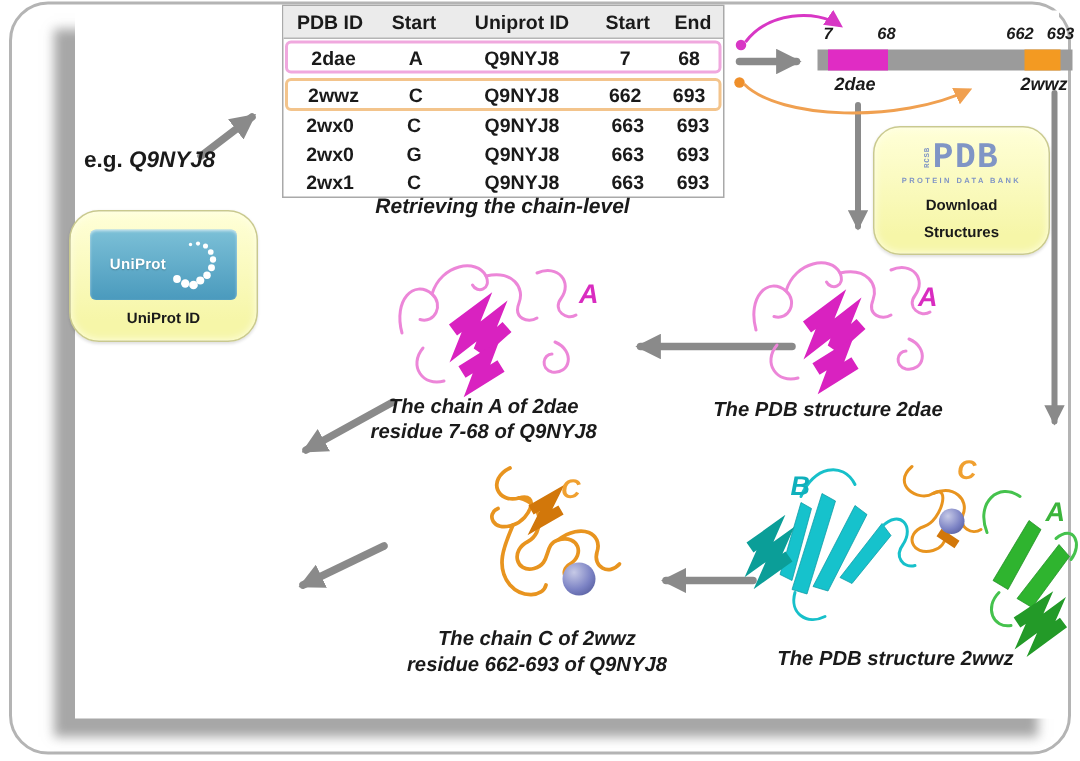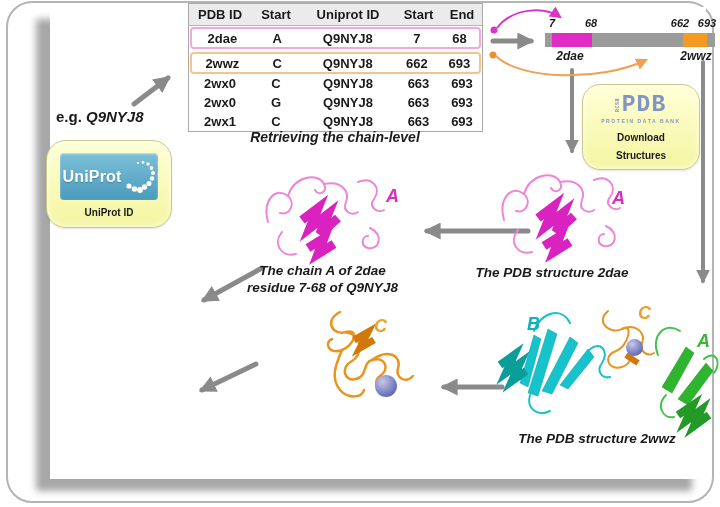--- a/index.html
+++ b/index.html
@@ -29,21 +29,21 @@
   
   .ybox{background:linear-gradient(180deg,#ffffd8 0%,#f6f6a8 85%);border:1px solid #c9c98f;
         border-radius:20px;box-shadow:inset 0 0 6px #ffffe8, 0 1px 2px rgba(0,0,0,.12);
         display:flex;flex-direction:column;align-items:center;}
   .ybox-label{font-weight:bold;font-size:10px;line-height:18px;text-align:center;}
 
   
   .uniprot-logo{margin-top:12px;width:98px;height:47px;border-radius:4px;
       background:linear-gradient(180deg,#7cc0d7,#4a9abd);display:flex;align-items:center;
       justify-content:center;box-shadow:inset 0 1px 2px rgba(255,255,255,.6);}
-  .uniprot-word{color:#fff;font-weight:bold;font-size:16px;letter-spacing:.2px;margin-right:2px;
+  .uniprot-word{color:#fff;font-weight:bold;font-size:10px;letter-spacing:.2px;margin-right:2px;
       text-shadow:0 1px 1px rgba(0,0,0,.25);}
 
   
   .pdb-logo{margin-top:9px;display:flex;flex-direction:column;align-items:center;line-height:1;}
   .pdb-top{display:flex;align-items:center;font-family:Liberation Mono, monospace;}
   .pdb-rcsb{font-size:5px;font-weight:bold;color:#8095c5;writing-mode:vertical-rl;
             transform:rotate(180deg);letter-spacing:.5px;margin-right:1px;}
   .pdb-word{font-size:23px;font-weight:bold;color:#8095c5;letter-spacing:1px;transform:scaleY(1.05);}
   .pdb-sub{font-size:5px;font-weight:bold;color:#8095c5;letter-spacing:1.6px;margin-top:2px;}
 
@@ -207,21 +207,21 @@
       <div class="c c2">Q9NYJ8</div>
       <div class="c c3">663</div>
       <div class="c c4">693</div>
     </div>
   </div>
 
   <div class="abs caption big-cap" style="left:210px;top:129px;width:250px;">
     <div>Retrieving the chain-level</div>
   </div>
 
-  <div class="abs eg" style="left:56px;top:108px;">
+  <div class="abs eg" style="left:56px;top:98px;">
     <span>e.g.</span>
     <span class="acc">Q9NYJ8</span>
   </div>
 
   <div class="abs ybox" style="left:46px;top:140px;width:124px;height:86px;">
     <div class="uniprot-logo">
       <span class="uniprot-word">UniProt</span>
       <svg width="32" height="36" viewBox="0 0 32 36">
         <g fill="#fff">
           <circle cx="14" cy="4" r="1.1"></circle>
@@ -272,16 +272,20 @@
   <span class="abs chain-label" style="left:697px;top:331px;color:#3bb43b;">A</span>
 
   <div class="ion" style="left:375px;top:375px;width:22px;height:22px;"></div>
   <div class="ion" style="left:626px;top:339px;width:17px;height:17px;"></div>
 
   <div class="abs caption" style="left:452px;top:264px;width:200px;">The PDB structure 2dae</div>
   <div class="abs caption" style="left:210px;top:262px;width:225px;">
     <div>The chain A of 2dae</div>
     <div>residue 7-68 of Q9NYJ8</div>
   </div>
+  <div class="abs caption" style="left:238px;top:417px;width:240px;">
+    <div>The chain C of 2wwz</div>
+    <div>residue 662-693 of Q9NYJ8</div>
+  </div>
   <div class="abs caption" style="left:492px;top:430px;width:210px;">The PDB structure 2wwz</div>
 
 
 </div>
 
 </body></html>

